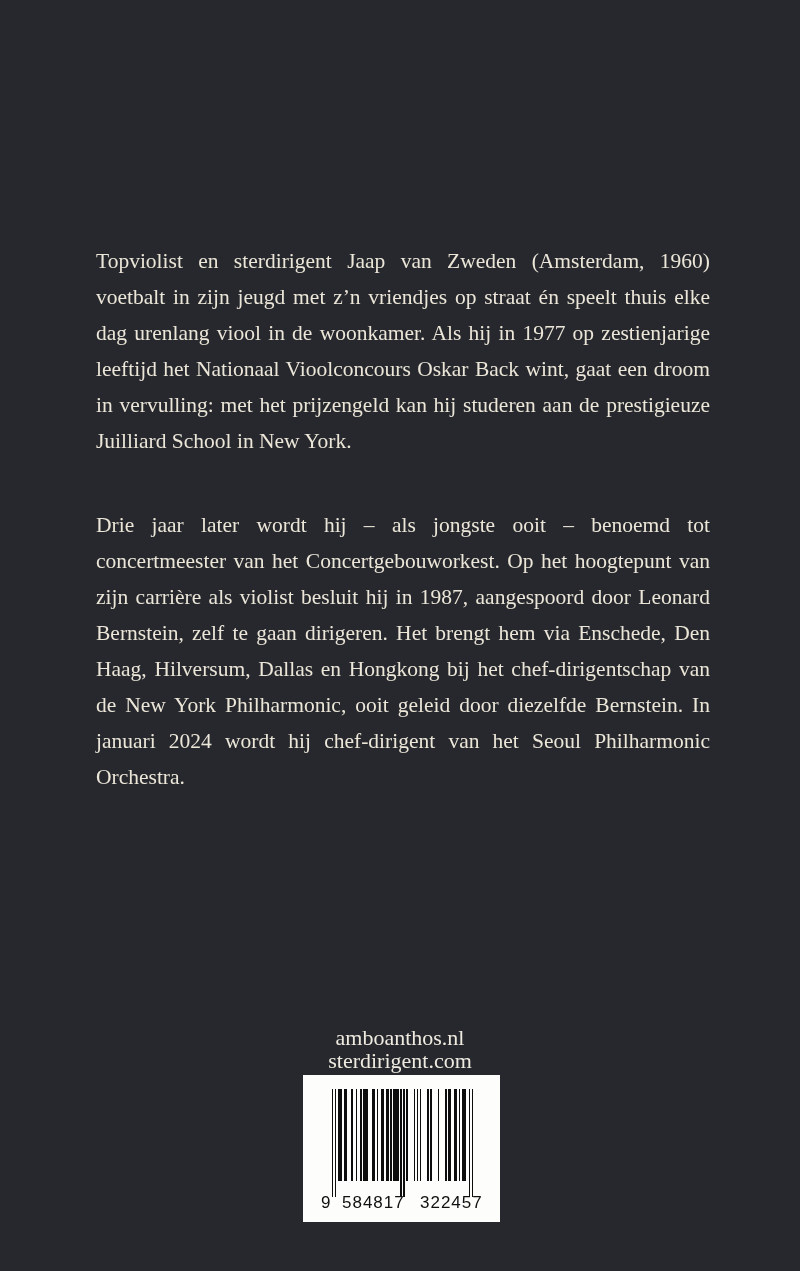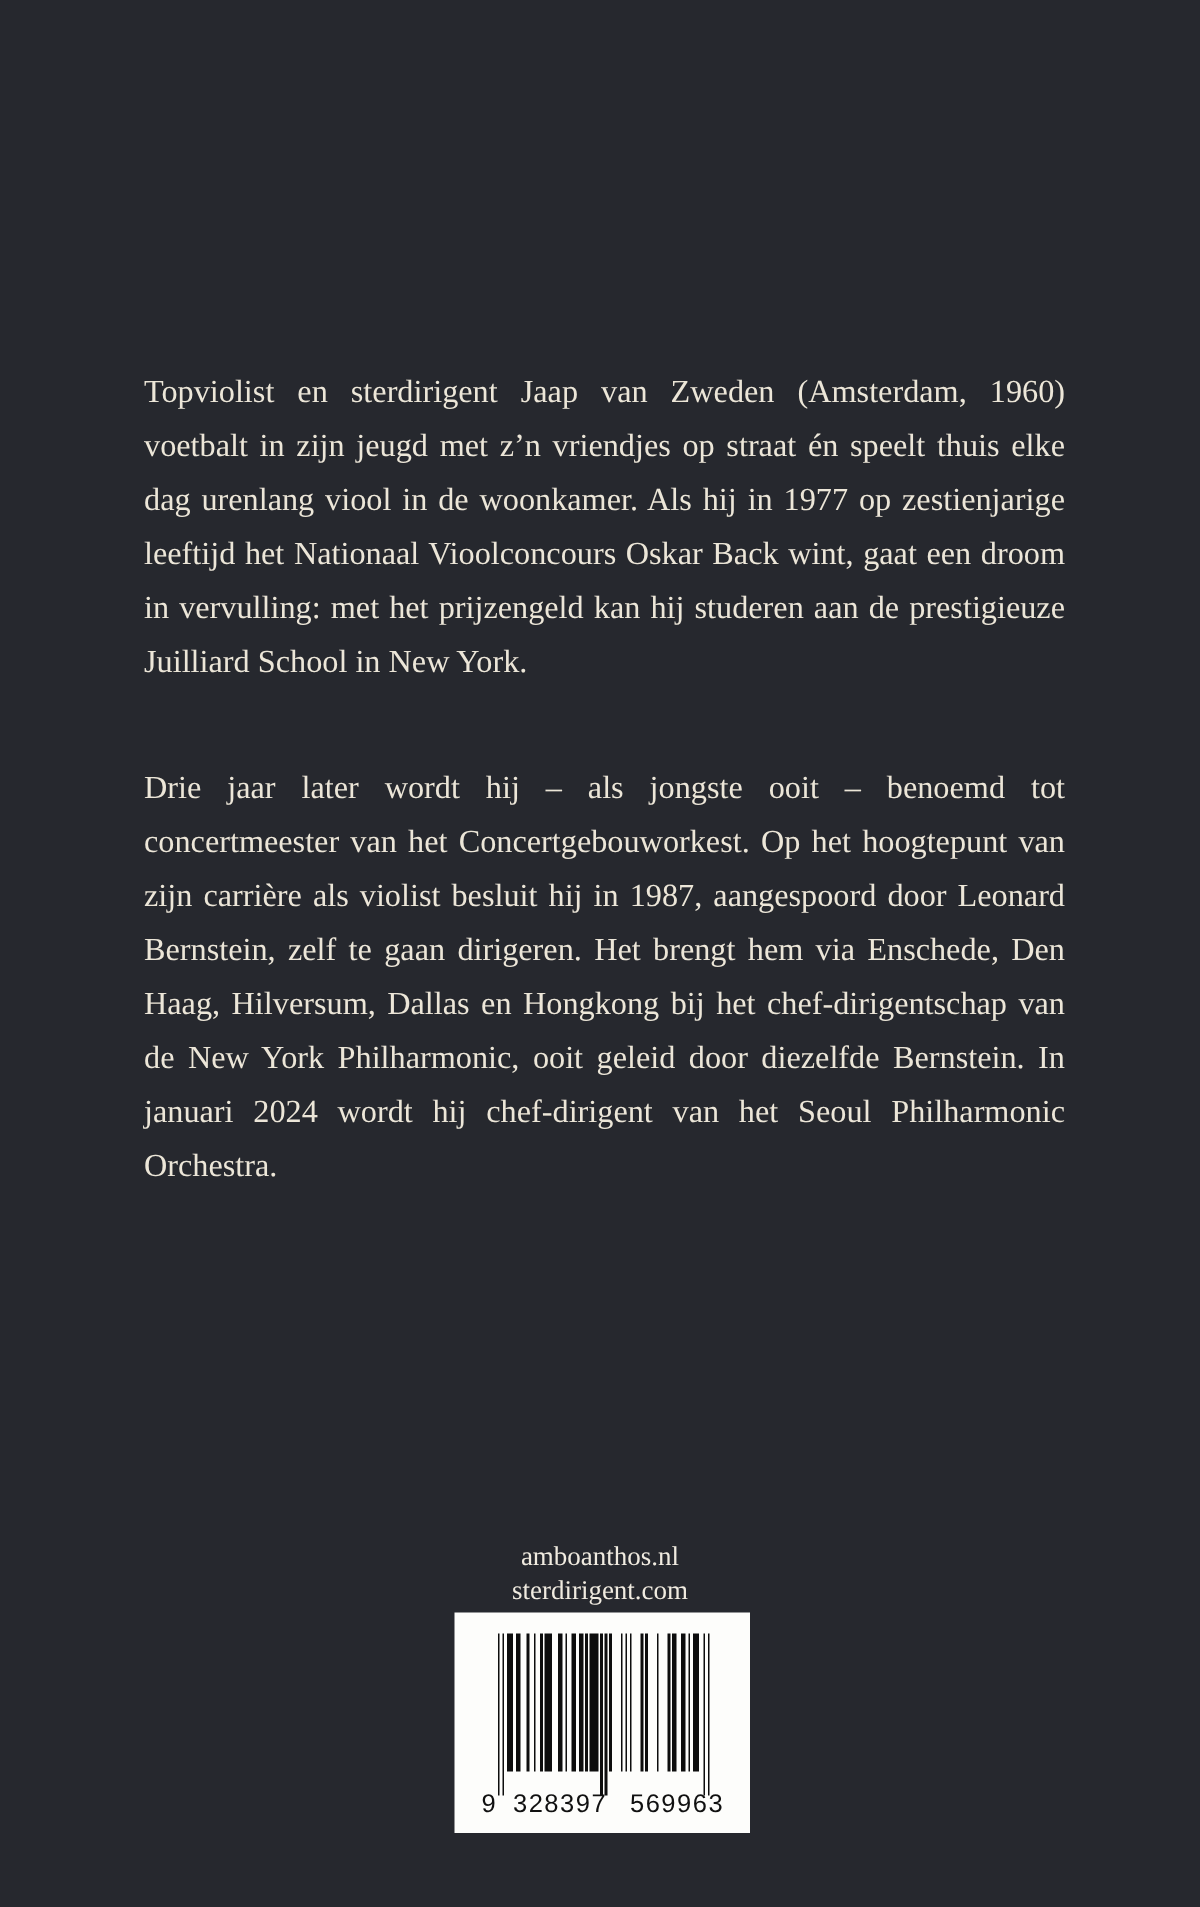--- a/index.html
+++ b/index.html
@@ -69,21 +69,21 @@
 
   
   .urls {
     position: absolute;
     left: 0;
     top: 1026px;
     width: 800px;
     text-align: center;
     color: #f0ebe0;
     font-family: "Liberation Serif", serif;
-    font-size: 18px;
+    font-size: 22px;
     line-height: 23px;
   }
   .urls .url-line {
     display: block;
   }
 
   
   .barcode-box {
     position: absolute;
     left: 303px;
@@ -215,18 +215,18 @@
         <div class="bar" style="width: 1.49474px;"></div>
         <div class="sp" style="width: 1.49474px;"></div>
         <div class="bar" style="width: 4.48421px;"></div>
         <div class="sp" style="width: 2.98947px;"></div>
         <div class="bar guard" style="width: 1.49474px;"></div>
         <div class="sp" style="width: 1.49474px;"></div>
         <div class="bar guard" style="width: 1.49474px;"></div>
       </div>
     <div class="barcode-digits">
       <span class="dg-lead">9</span>
-      <span class="dg-mid">328397</span>
-      <span class="dg-right">569963</span>
+      <span class="dg-mid">584817</span>
+      <span class="dg-right">322457</span>
     </div>
   </div>
 
 </div>
 
 </body></html>

